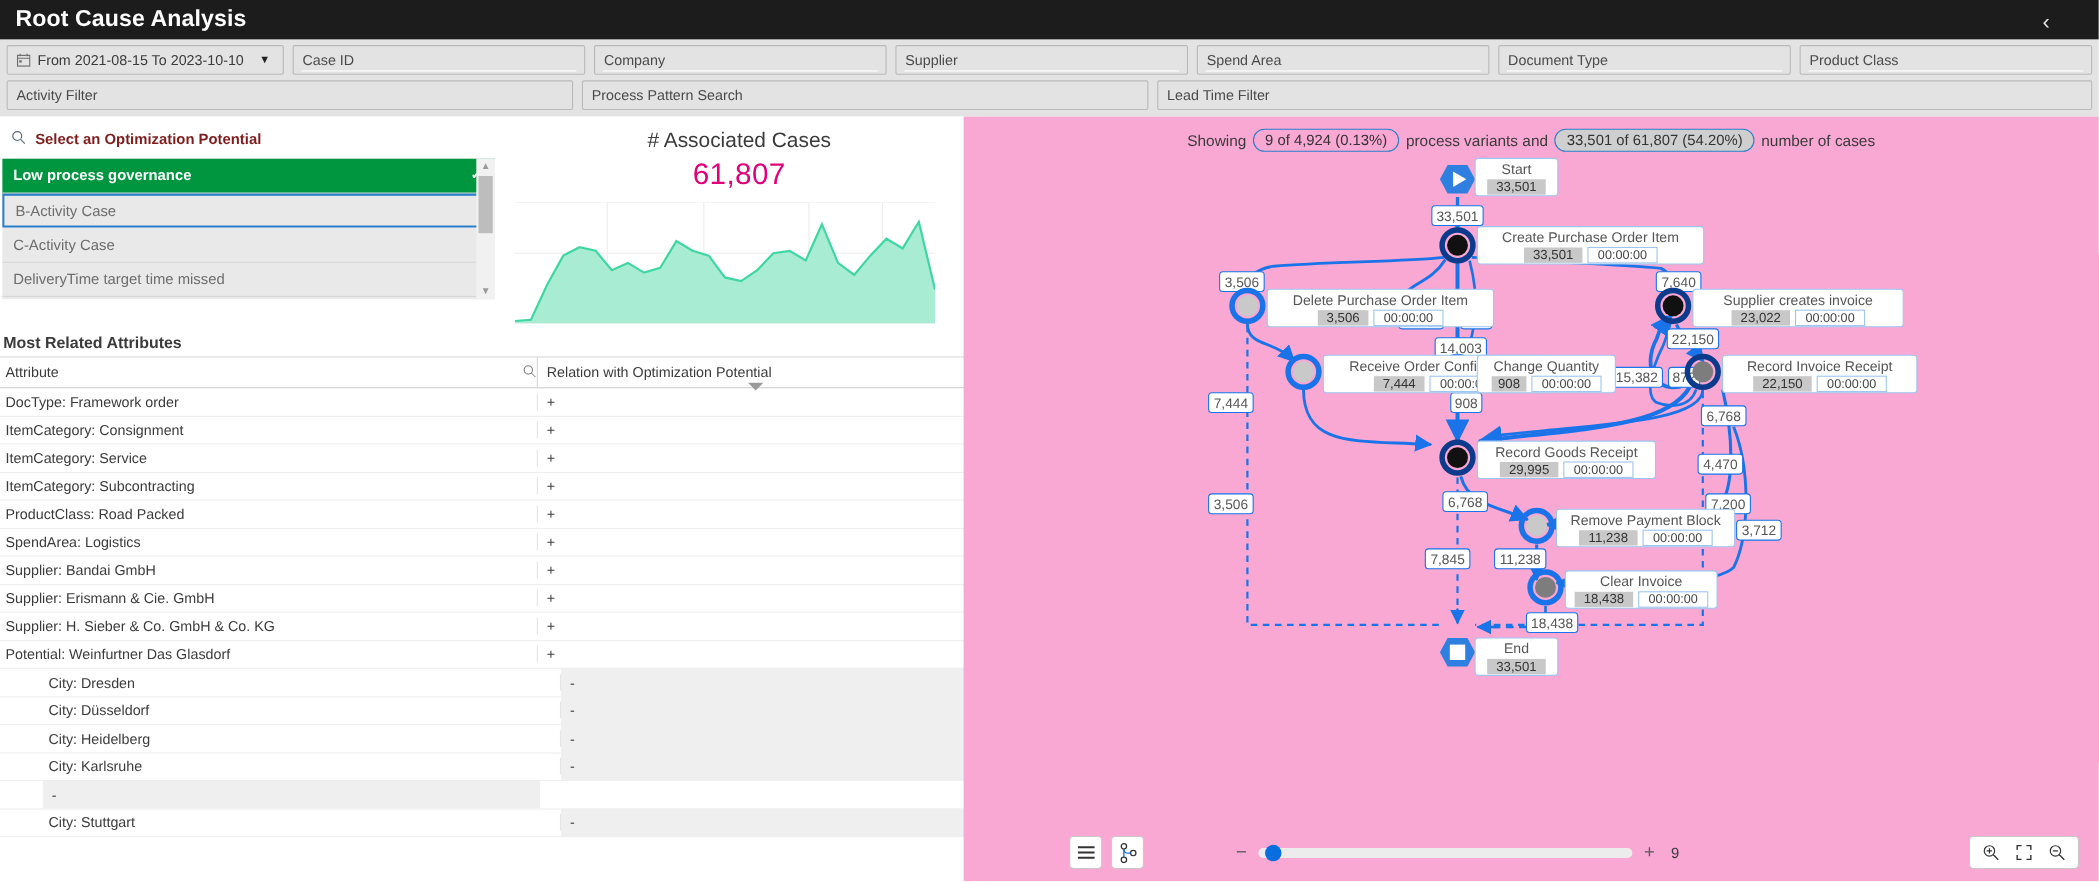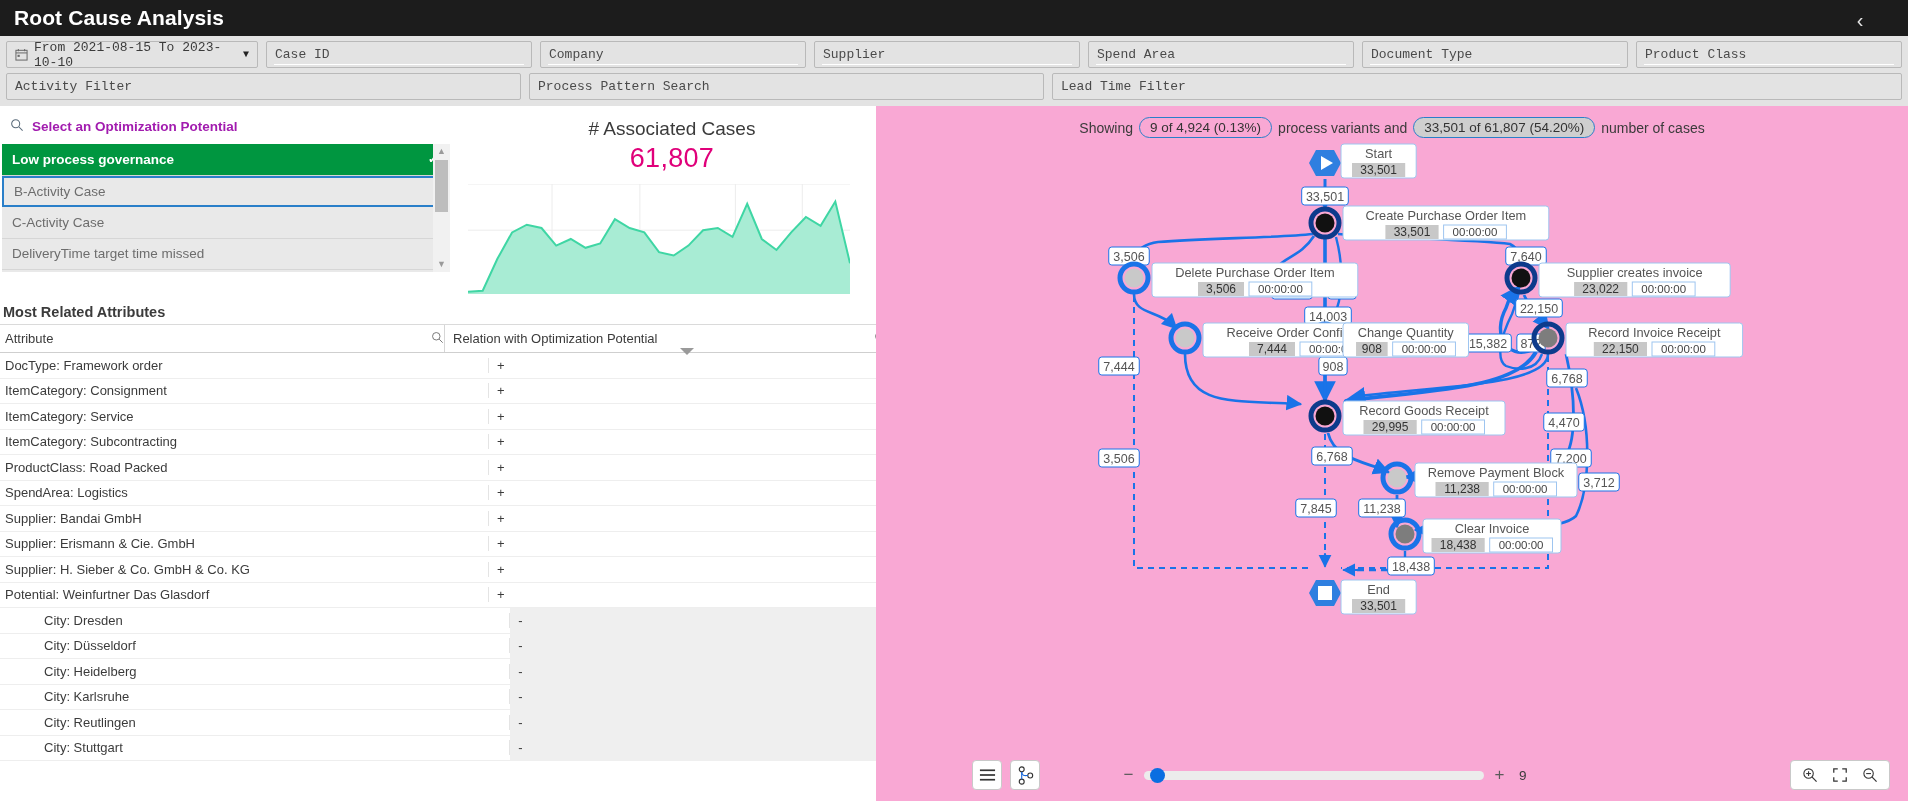--- a/index.html
+++ b/index.html
@@ -28,21 +28,21 @@
 
   
   .filterbar {
     background: #e3e3e3; padding: 5px 6px 6px 6px;
     display: flex; flex-direction: column; gap: 5px;
   }
   .filter-row { display: flex; gap: 8px; }
   .filter-cell {
     background: #e3e3e3; border: 1px solid #b9b9b9; border-radius: 2px;
     height: 27px; display: flex; align-items: center; padding: 0 8px;
-    font-size: 13px; color: #3b3b3b; position: relative; flex: 1 1 0; font-family: Liberation Mono, monospace;
+    font-size: 13px; color: #3b3b3b; position: relative; flex: 1 1 0;
   }
   .filter-cell.listbox::after {
     content:""; position:absolute; left:7px; right:7px; bottom:2px; height:1px; background:#fff;
   }
   .filter-cell .ph { color: #4a4a4a; font-size: 13px; }
   .date-cell { flex: 0 0 252px; display:flex; align-items:center; gap:6px; }
   .date-cell .caret { margin-left: 8px; font-size: 10px; color:#222; }
   .cal-icon { width: 13px; height: 13px; position: relative; display:inline-block; }
   .cal-icon svg { display:block; }
   .row2 .activity { flex: 0 0 515px; }
@@ -50,21 +50,21 @@
   .row2 .lead     { flex: 1 1 auto; }
 
   
   .main { display: flex; height: calc(802px - 36px - 71px); }
   .left-pane { width: 876px; position: relative; background:#fff; }
   .right-pane { flex: 1; position: relative; background:#f9a8d4; border-left:0px solid #ddd; }
 
   
   .opt-head {
     display: flex; align-items: center; gap: 8px;
-    padding: 12px 0 9px 10px; font-size: 13.5px; font-weight: 700; color: #a21caf;
+    padding: 12px 0 9px 10px; font-size: 13.5px; font-weight: 700; color: #7f1d1d;
   }
   .opt-list-wrap { position: relative; width: 466px; margin-left: 2px; }
   .opt-list { width: 448px; height: 128px; overflow: hidden; position:relative;}
   .opt-item {
     height: 31.5px; display: flex; align-items: center; justify-content: space-between;
     padding: 0 12px 0 10px; font-size: 13.5px; color: #6d6d6d;
     background: #e9e9e9; border-bottom: 1px solid #d6d6d6; gap: 21px;
   }
   .opt-item.selected { background: #009640; color: #fff; font-weight: 700; }
   .opt-item.focused { background:#e9e9e9; border: 2px solid #2a7fc9; height:31.5px; }
@@ -82,21 +82,21 @@
   .chart-value { text-align: center; font-size: 27px; color: #e0007a; padding-top: 3px; letter-spacing:.3px;}
   .chart-area { margin-top: 10px; height: 110px; width: 382px; position: relative; }
   .chart-area svg { display:block; }
 
   
   .mra { position: absolute; left: 0; top: 198px; width: 946px; }
   .mra-title { font-size: 14.5px; font-weight: 700; color: #3b3b3b; padding: 0 0 4px 3px; }
   .mra-table { width: 946px; border-top: 1px solid #dadada; }
   .mra-header { display: flex; height: 28px; align-items: center; border-bottom: 1px solid #cfcfcf; position:relative;}
   .mra-header .cell { font-size: 13px; color: #3b3b3b; display: flex; align-items: center; justify-content: space-between; height:100%; }
-  .mra-header .c1 { width: 445px; padding: 0 0 0 5px; border-right: 1px solid #d6d6d6; }
+  .mra-header .c1 { width: 489px; padding: 0 0 0 5px; border-right: 1px solid #d6d6d6; }
   .mra-header .c2 { width: 452px; padding: 0 10px 0 8px; align-items: center; }
   .sort-caret { position:absolute; left: 680px; top: 23px; width:0;height:0;
     border-left:7px solid transparent;border-right:7px solid transparent;border-top:7px solid #9a9a9a;}
   .mra-row { display: flex; height: 25.5px; align-items: center; border-bottom: 1px solid #eeeeee; }
   .mra-row .c1 { width: 489px; padding-left: 5px; font-size: 13px; color: #3b3b3b; border-right: 1px solid #e4e4e4;}
   .mra-row .c2 { width: 452px; padding-left: 8px; font-size: 13px; color: #3b3b3b; }
   .mra-row.neg .c2 { background: #efefef; height:25.5px; display:flex; align-items:center;}
   .mra-row.neg { background: transparent; padding-left: 39px; }
   .mra-scroll { position:absolute; right: 1px; top: 19px; width:11px; height:130px; }
   .mra-thumb { width: 11px; height: 26px; background: #c4c4c4; border-radius: 6px;}
@@ -322,21 +322,20 @@
             </div>
             <div class="mra-row neg">
               <div class="c1">City: Heidelberg</div>
               <div class="c2">-</div>
             </div>
             <div class="mra-row neg">
               <div class="c1">City: Karlsruhe</div>
               <div class="c2">-</div>
             </div>
             <div class="mra-row neg">
-              <div class="c1">City: Reutlingen</div>
               <div class="c2">-</div>
             </div>
             <div class="mra-row neg">
               <div class="c1">City: Stuttgart</div>
               <div class="c2">-</div>
             </div>
           </div>
       </div>
       <div class="mra-scroll">
         <div class="mra-thumb"></div>

